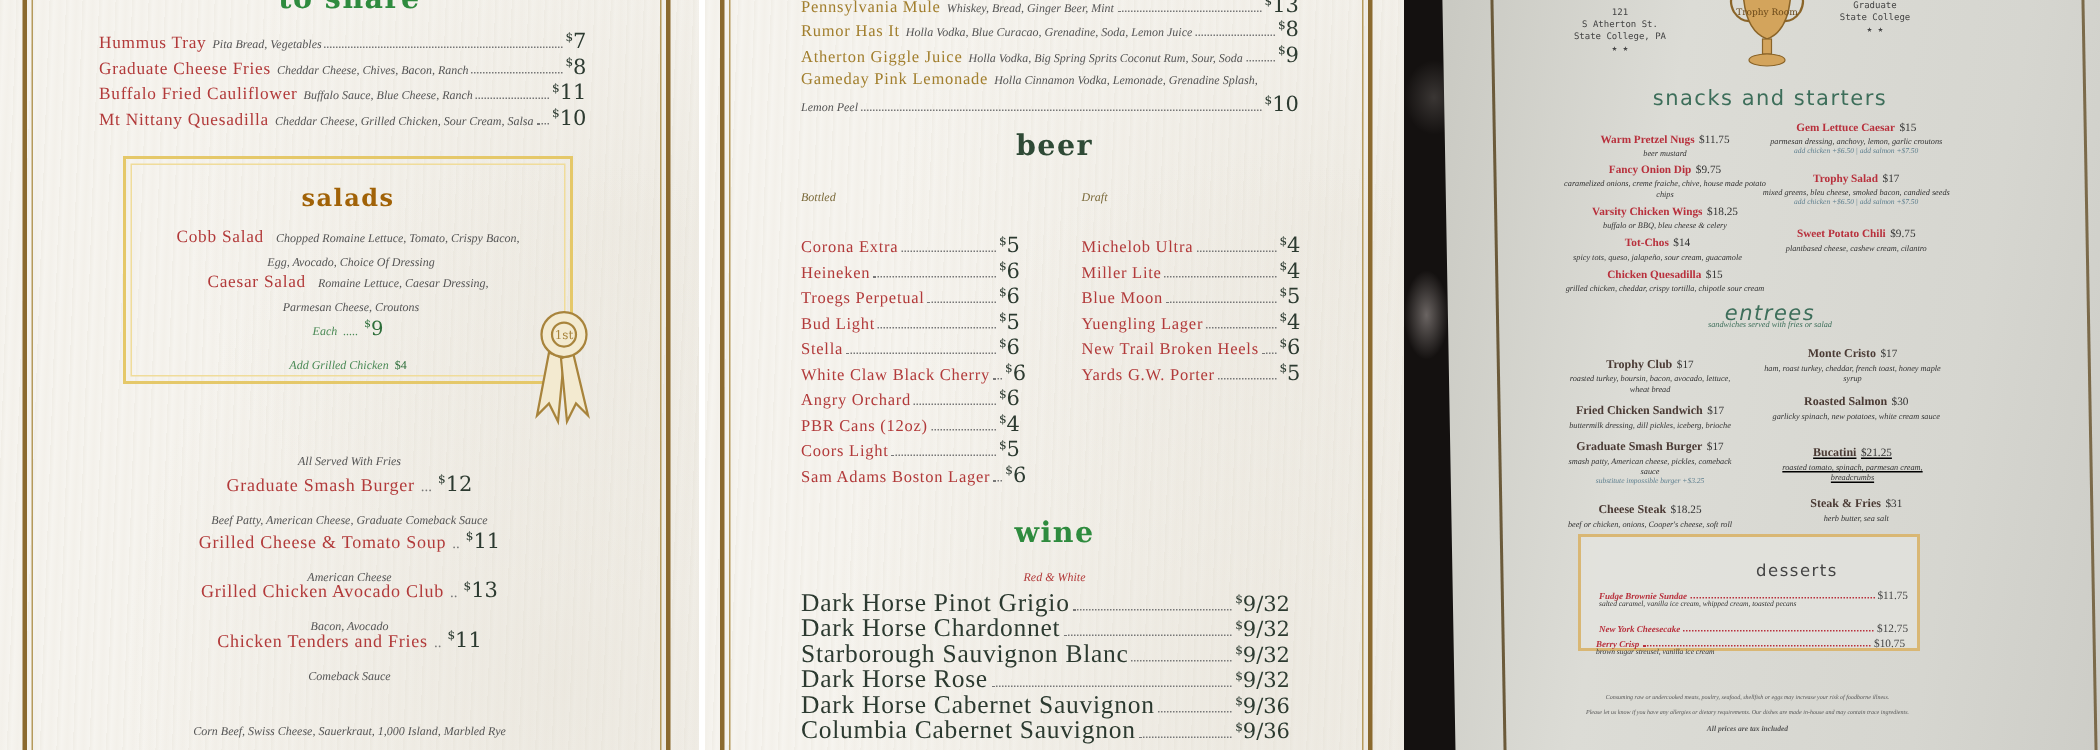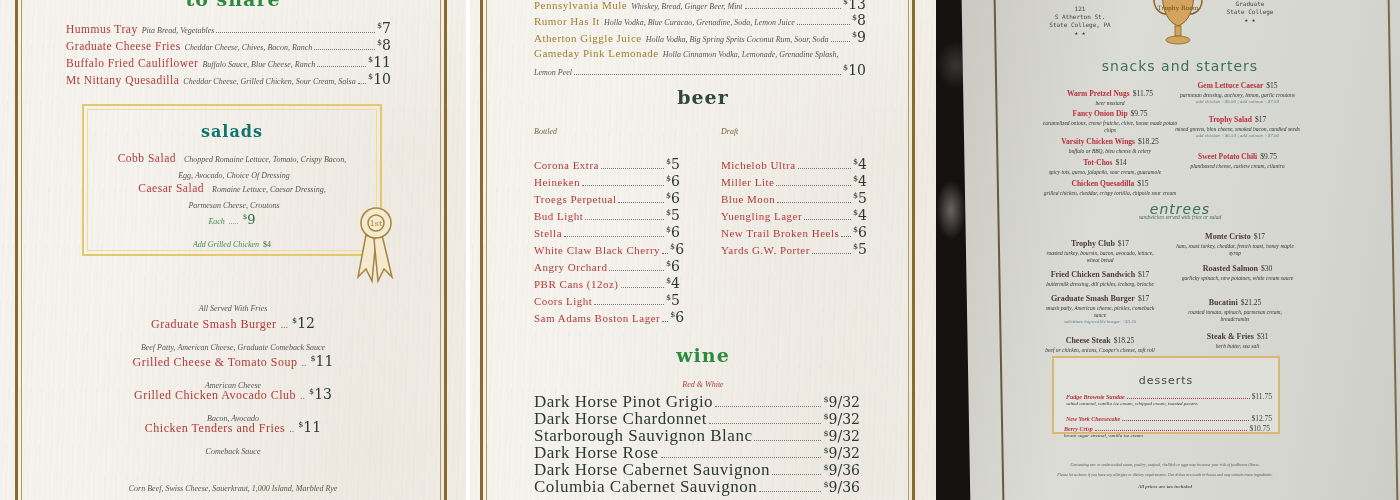--- a/index.html
+++ b/index.html
@@ -31,21 +31,21 @@
   .item-name { color: #b23a3a; font-size: 11.5px; letter-spacing: 0.5px; }
   .item-desc { color: #555; font-size: 8px; font-style: italic; margin-left: 4px; }
   .dots { flex: 1; border-bottom: 1px dotted #777; margin: 0 2px 3px 2px; min-width: 6px; }
   .price { color: #2c3a30; font-size: 14px; font-family: "DejaVu Serif", serif; }
   .price sup { font-size: 8px; vertical-align: 5px; }
 
   
   .share-list .item-row { left: 66px; width: 325px; }
   .salads-box { position: absolute; left: 82px; top: 104px; width: 300px; height: 152px; border: 2px solid #e5c869; }
   .salads-box-inner { position: absolute; inset: 3px; border: 1px solid #f0dc9a; }
-  .salads-title { position: absolute; top: 16px; width: 100%; text-align: center; color: #0f766e; font-size: 16px; }
+  .salads-title { position: absolute; top: 16px; width: 100%; text-align: center; color: #a16207; font-size: 16px; }
   .salad-line { position: absolute; width: 100%; text-align: center; white-space: nowrap; }
   .each { color: #4b8a56; font-size: 8px; font-style: italic; }
   .each-price { color: #2e6e3a; font-size: 13px; font-family: "DejaVu Serif", serif; }
   .addon { color: #4b8a56; font-size: 8px; font-style: italic; }
 
   .mains-title { position: absolute; top: 266px; left: 0; width: 466px; text-align: center; color: #2e8b3e; font-size: 19px; }
   .center-line { position: absolute; left: 0; width: 466px; text-align: center; white-space: nowrap; }
   .center-desc { color: #555; font-size: 8px; font-style: italic; }
   .center-name { color: #b23a3a; font-size: 12px; letter-spacing: 0.5px; }
   .center-dots { color: #777; font-size: 10px; }
@@ -76,21 +76,21 @@
   .ph-small { font-family: "DejaVu Sans Mono", monospace; font-size: 6px; color: #444; text-align: center; position: absolute; line-height: 8px; }
   .ph-section { position: absolute; font-family: "DejaVu Sans", sans-serif; color: #3d6e5a; font-size: 14px; letter-spacing: 1px; text-align: center; }
   .ph-sub { position: absolute; font-size: 5.5px; font-style: italic; color: #3d6e5a; text-align: center; }
   .ph-item { position: absolute; text-align: center; white-space: nowrap; }
   .ph-name { color: #b8303c; font-size: 7.5px; font-weight: bold; }
   .ph-name.dark { color: #4a3a34; font-size: 8px; }
   .ph-price { color: #333; font-size: 7.5px; margin-left: 3px; }
   .ph-desc { display: block; color: #333; font-size: 5.5px; font-style: italic; line-height: 7px; }
   .ph-alt { display: block; color: #5c7e8e; font-size: 5px; font-style: italic; }
   .trophy { position: absolute; left: 1148px; top: -10px; width: 60px; height: 60px; }
-  .dessert-box { position: absolute; left: 1052px; top: 356px; width: 228px; height: 78px; border: 2px solid #d9b774; background: rgba(230,230,225,0.6); }
+  .dessert-box { position: absolute; left: 1052px; top: 356px; width: 228px; height: 78px; border: 2px solid #d9b774; background: rgba(230,230,225,0.6); padding-left: 32px; }
   .dessert-title { position: absolute; top: 16px; width: 100%; text-align: center; font-family: "DejaVu Sans", sans-serif; font-size: 11px; color: #444; letter-spacing: 1px; }
   .d-row { position: absolute; left: 12px; width: 206px; display: flex; align-items: baseline; white-space: nowrap; }
   .d-name { color: #b8303c; font-size: 6px; font-weight: bold; font-style: italic; }
   .d-dots { flex: 1; border-bottom: 1px dotted #b8303c; margin: 0 2px 2px 2px; }
   .d-price { color: #444; font-size: 7.5px; }
   .d-desc { position: absolute; left: 12px; color: #333; font-size: 5px; font-style: italic; white-space: nowrap; }
   .ph-foot { position: absolute; left: 1020px; width: 290px; text-align: center; font-size: 4px; font-style: italic; color: #555; white-space: nowrap; }
 </style>
 </head>
 <body>
@@ -409,21 +409,21 @@
 <div class="ph-section" style="left:1080px;top:201px;width:200px;font-style:italic;">entrees</div>
 <div class="ph-sub" style="left:1080px;top:214px;width:200px;">sandwiches served with fries or salad</div>
 
 <div class="ph-item" style="left:1040px;top:232px;width:120px;white-space:normal;"><span class="ph-name dark">Trophy Club</span><span class="ph-price">$17</span><span class="ph-desc">roasted turkey, boursin, bacon, avocado, lettuce, wheat bread</span></div>
 <div class="ph-item" style="left:1035px;top:263px;width:130px;white-space:normal;"><span class="ph-name dark">Fried Chicken Sandwich</span><span class="ph-price">$17</span><span class="ph-desc">buttermilk dressing, dill pickles, iceberg, brioche</span></div>
 <div class="ph-item" style="left:1040px;top:287px;width:120px;white-space:normal;"><span class="ph-name dark">Graduate Smash Burger</span><span class="ph-price">$17</span><span class="ph-desc">smash patty, American cheese, pickles, comeback sauce</span><span class="ph-alt">substitute impossible burger +$3.25</span></div>
 <div class="ph-item" style="left:1035px;top:329px;width:130px;white-space:normal;"><span class="ph-name dark">Cheese Steak</span><span class="ph-price">$18.25</span><span class="ph-desc">beef or chicken, onions, Cooper's cheese, soft roll</span></div>
 
 <div class="ph-item" style="left:1175px;top:225px;width:120px;white-space:normal;"><span class="ph-name dark">Monte Cristo</span><span class="ph-price">$17</span><span class="ph-desc">ham, roast turkey, cheddar, french toast, honey maple syrup</span></div>
 <div class="ph-item" style="left:1180px;top:257px;width:115px;white-space:normal;"><span class="ph-name dark">Roasted Salmon</span><span class="ph-price">$30</span><span class="ph-desc">garlicky spinach, new potatoes, white cream sauce</span></div>
-<div class="ph-item" style="left:1175px;top:291px;width:120px;white-space:normal;"><span class="ph-name dark">Bucatini</span><span class="ph-price">$21.25</span><span class="ph-desc">roasted tomato, spinach, parmesan cream, breadcrumbs</span></div>
+<div class="ph-item" style="left:1175px;top:291px;width:120px;white-space:normal;text-decoration:underline;"><span class="ph-name dark">Bucatini</span><span class="ph-price">$21.25</span><span class="ph-desc">roasted tomato, spinach, parmesan cream, breadcrumbs</span></div>
 <div class="ph-item" style="left:1180px;top:325px;width:115px;white-space:normal;"><span class="ph-name dark">Steak &amp; Fries</span><span class="ph-price">$31</span><span class="ph-desc">herb butter, sea salt</span></div>
 
 <div class="dessert-box">
   <div class="dessert-title">desserts</div>
   <div class="d-row" style="top:34px">
       <span class="d-name">Fudge Brownie Sundae</span>
       <span class="d-dots"></span>
       <span class="d-price">$11.75</span>
     </div>
   <div class="d-desc" style="top:43px">salted caramel, vanilla ice cream, whipped cream, toasted pecans</div>

